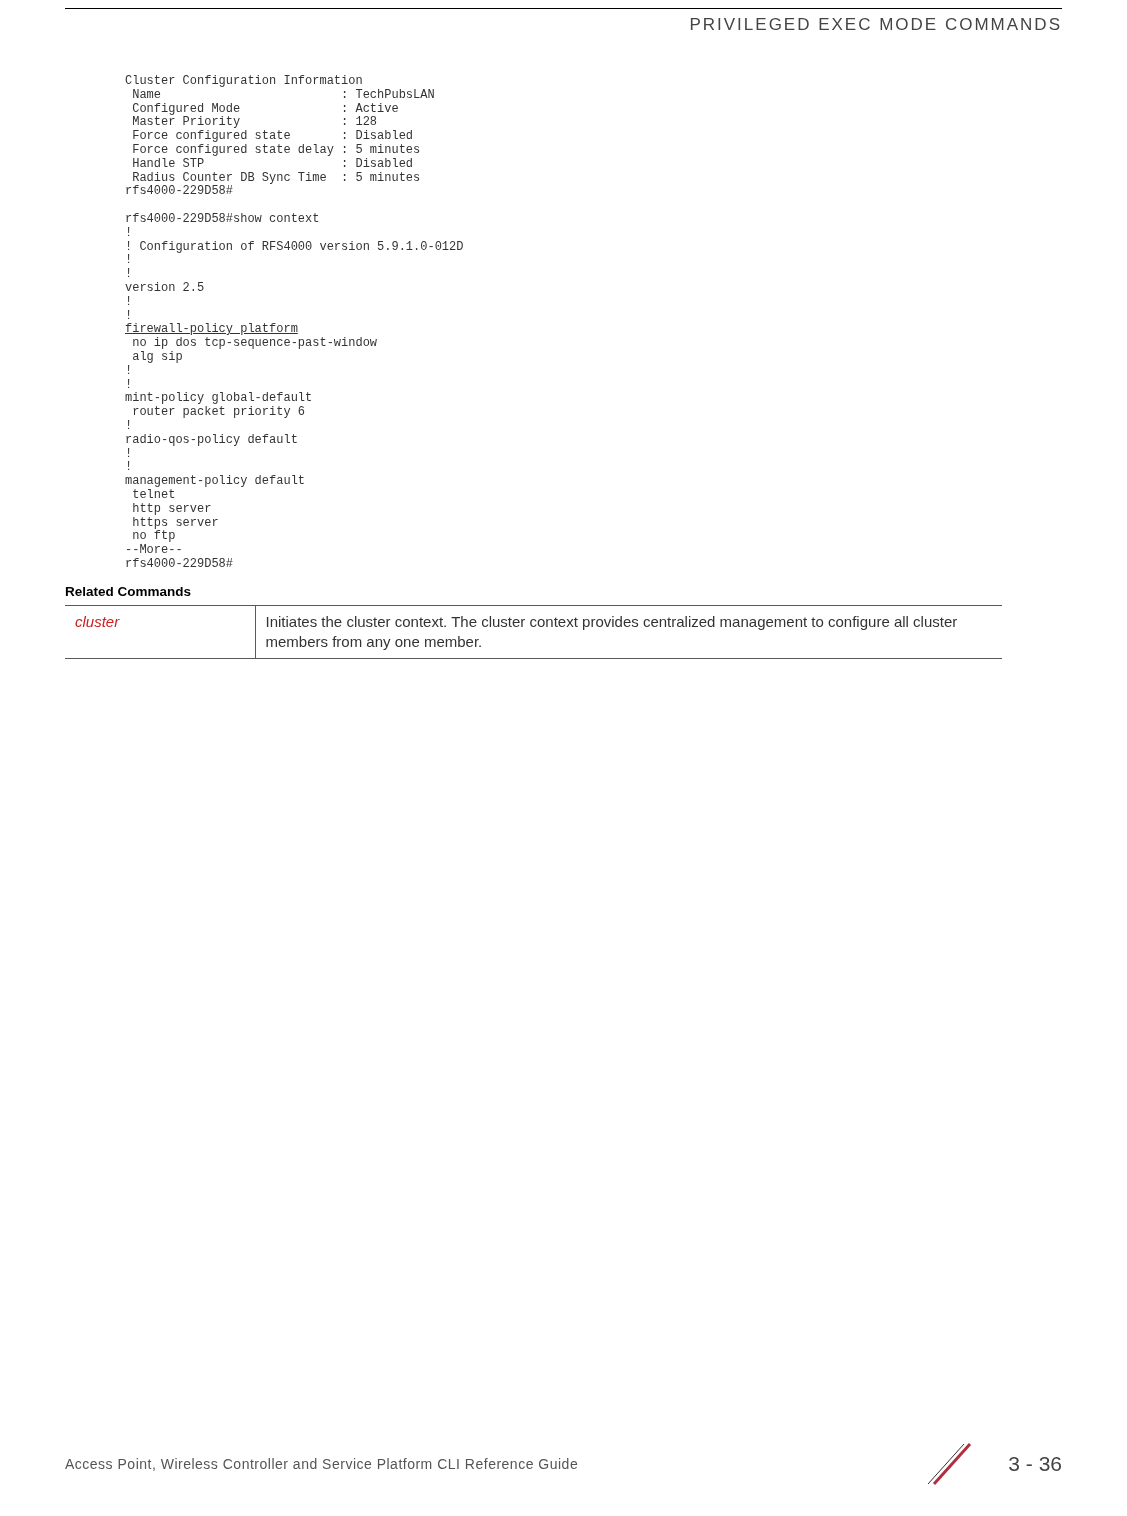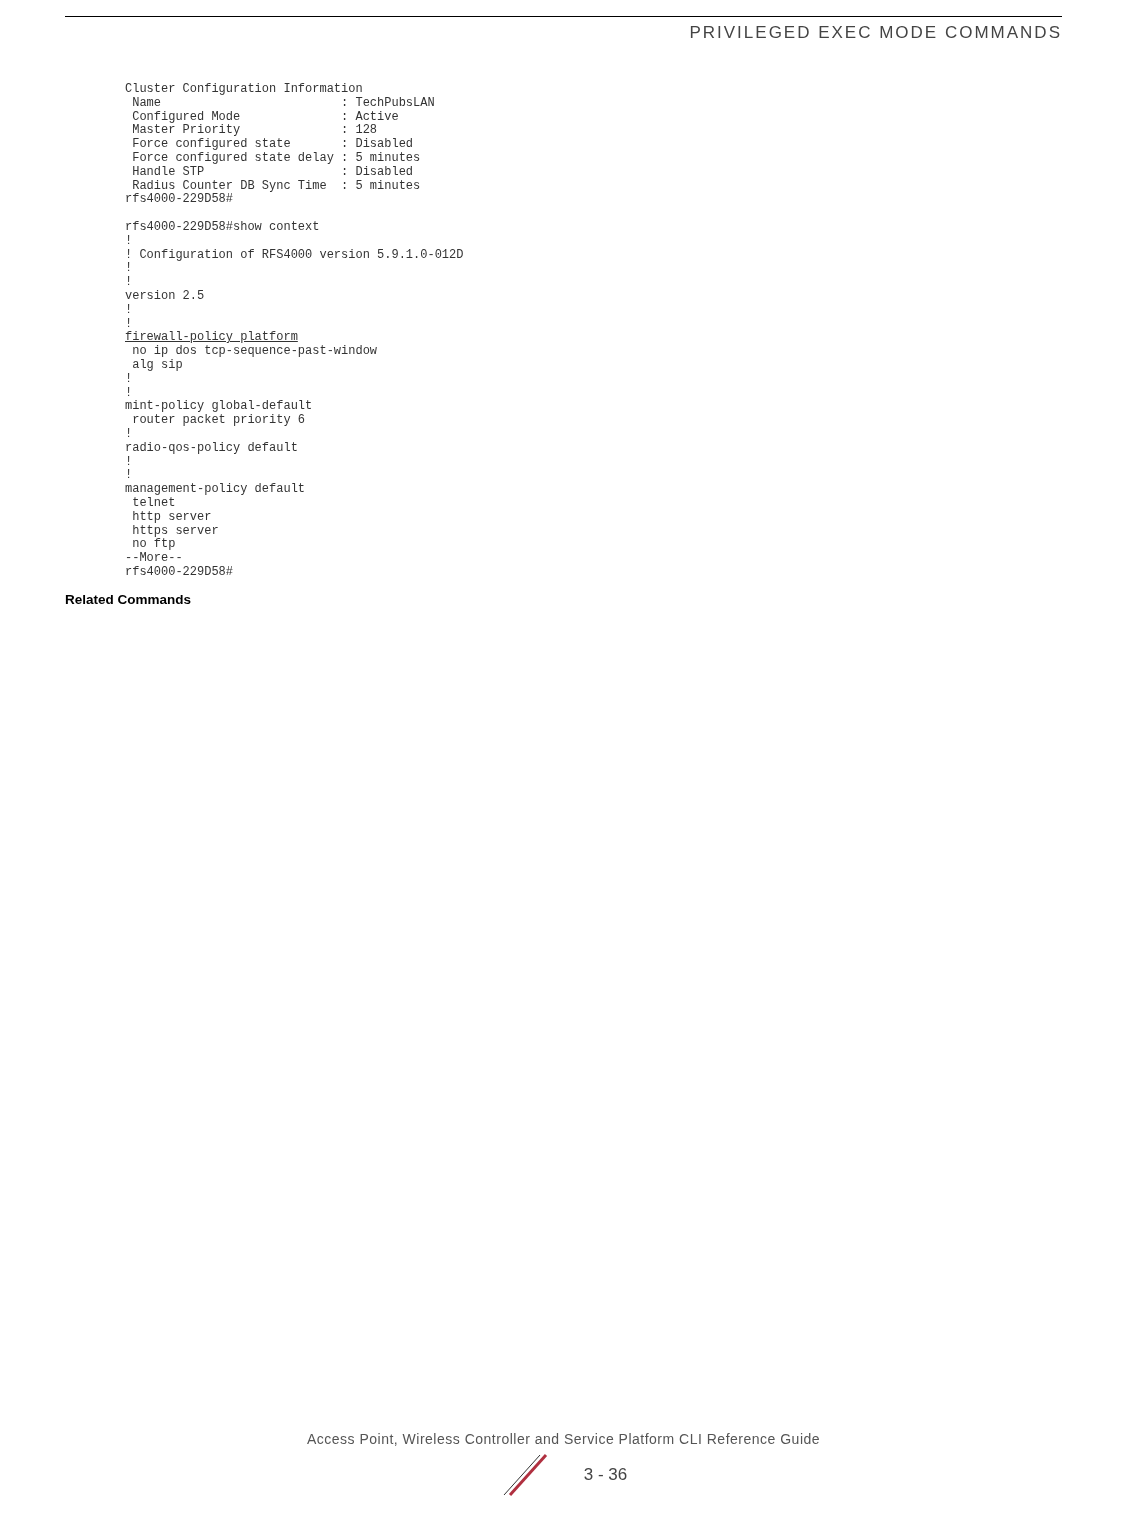--- a/index.html
+++ b/index.html
@@ -5,21 +5,21 @@
   * { box-sizing: border-box; margin: 0; padding: 0; }
   body {
     font-family: Arial, Helvetica, sans-serif;
     width: 1127px;
     height: 1516px;
     background: #fff;
     position: relative;
     color: #333;
   }
   .page {
-    padding: 16px 65px;
+    padding: 8px 65px;
   }
   .header {
     border-top: 1px solid #000;
     text-align: right;
     padding-top: 6px;
     font-size: 17px;
     letter-spacing: 2px;
     color: #444;
     font-weight: 300;
     font-family: "Arial Narrow", Arial, sans-serif;
@@ -66,41 +66,40 @@
   table.related td:first-child {
     border-right: 1px solid #5a5a5a;
   }
   table.related td.cmd {
     width: 190px;
     font-style: italic;
     color: #cc2020;
   }
   .footer {
     position: absolute;
-    bottom: 13px;
+    bottom: 24px;
     left: 65px;
     right: 65px;
     display: flex;
     align-items: center;
     justify-content: space-between;
-    flex-direction: column;
   }
   .footer-text {
     font-size: 14px;
     color: #555;
     letter-spacing: 0.5px;
     font-family: "Arial Narrow", Arial, sans-serif;
   }
   .footer-right {
     display: flex;
     align-items: center;
     gap: 28px;
   }
   .page-num {
-    font-size: 17px;
+    font-size: 21px;
     color: #444;
   }
   .slash-icon svg { display: block; }
 </style>
 </head>
 <body>
 
 <div class="page">
   <div class="header">
     <span>PRIVILEGED EXEC MODE COMMANDS</span>
@@ -141,20 +140,24 @@
  http server
  https server
  no ftp
 --More--
 rfs4000-229D58#</span></div>
 
     <div class="related-heading">Related Commands</div>
 
     <table class="related">
       <tbody>
+          <tr>
+        <td class="cmd">cluster</td>
+        <td>Initiates the cluster context. The cluster context provides centralized management to configure all cluster members from any one member.</td>
+      </tr>
     </tbody>
       </table>
   </div>
 </div>
 
 <div class="footer">
   <div class="footer-text">Access Point, Wireless Controller and Service Platform CLI Reference Guide</div>
   <div class="footer-right">
     <span class="slash-icon">
       <svg width="56" height="56" viewBox="0 0 56 56">

